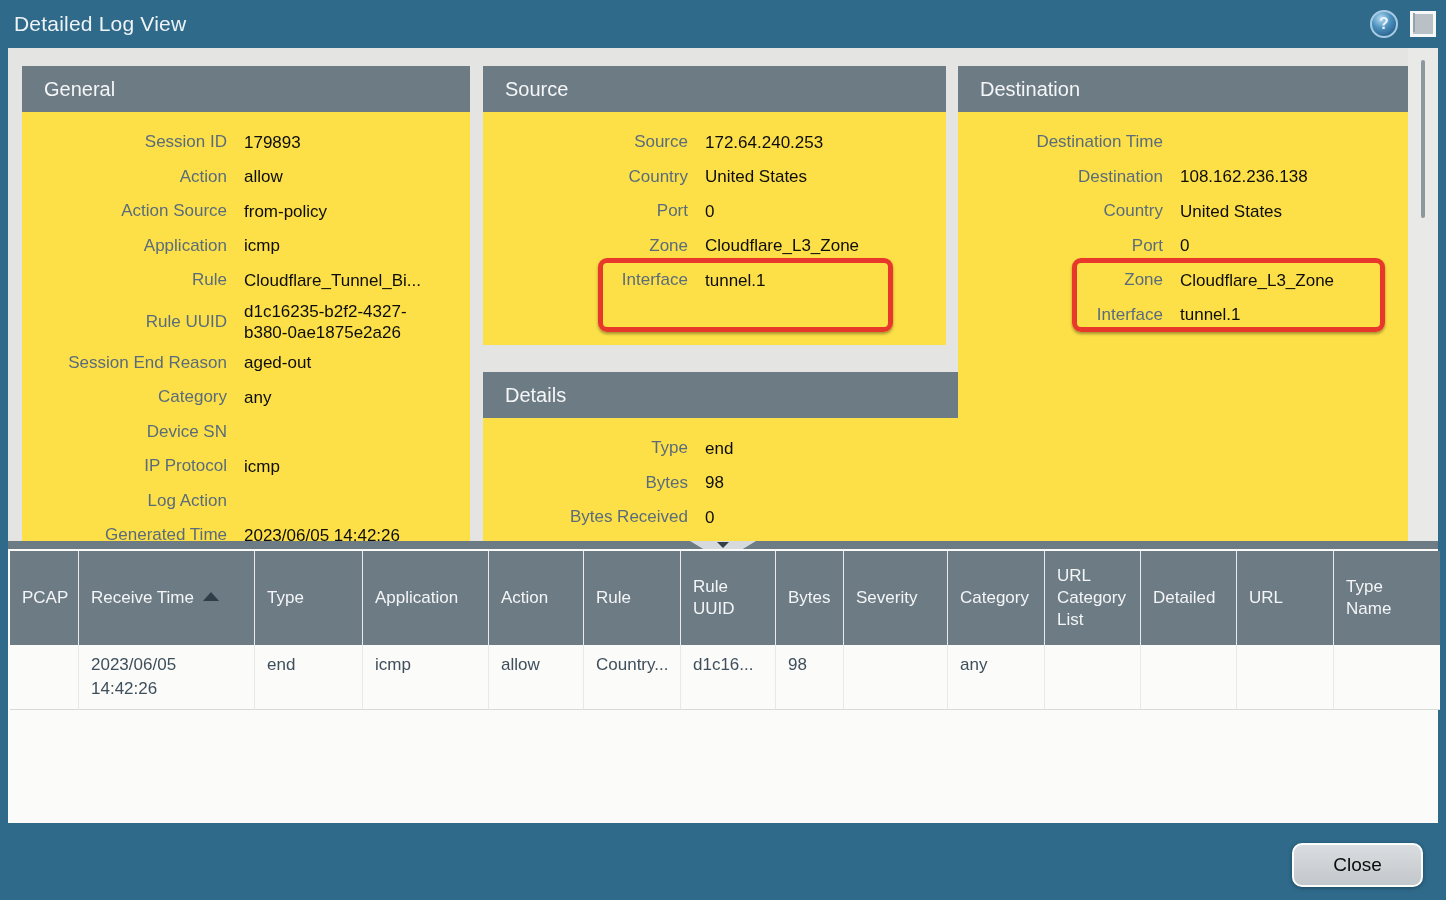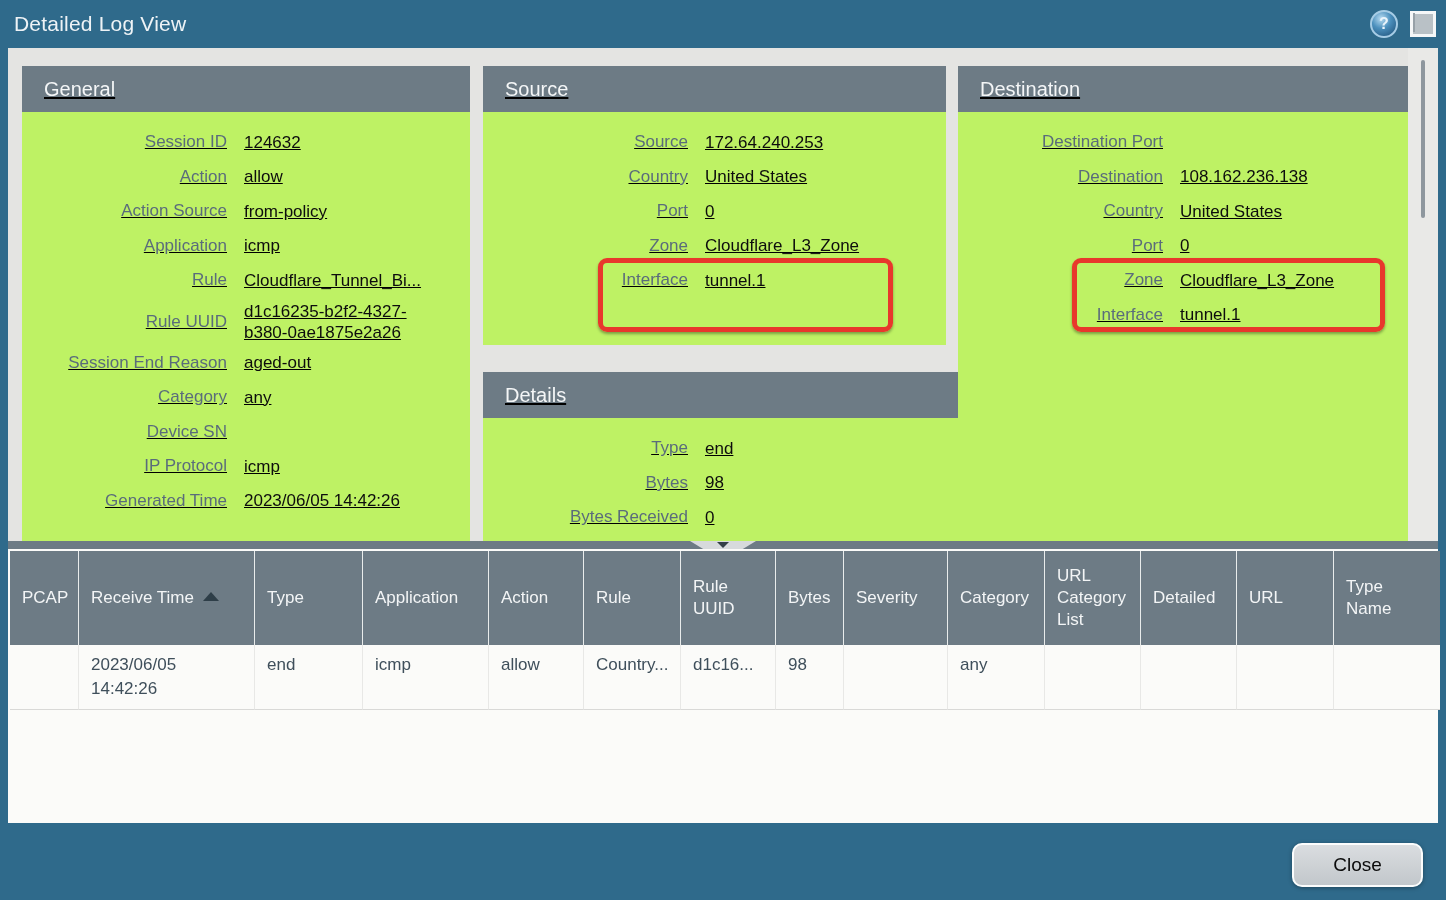--- a/index.html
+++ b/index.html
@@ -34,21 +34,21 @@
   .restore-icon .inner {
     width:14px; height:9px; margin:3px auto 0;
     background:#ccd2d6; border:1px solid #97a1a8;
   }
 
   
   .upper {
     position:absolute; left:8px; top:48px; width:1430px; height:493px;
     background:#e4e4e2; overflow:hidden;
   }
-  .panel { position:absolute; background:#bef264;text-decoration:underline; }
+  .panel { position:absolute; background:#fde047; }
   .panel-header {
     height:46px; background:#6d7b85; color:#f4f6f7;
     font-size:20px; line-height:46px; padding-left:22px;
   }
   .panel-body { position:relative; overflow:hidden; padding-top:13px; height:calc(100% - 46px); }
 
   .panel-general     { left:14px;  top:18px;  width:448px; height:475px; }
   .panel-source      { left:475px; top:18px;  width:463px; height:279px; }
   .panel-details     { left:475px; top:324px; width:548px; height:169px; }
   .panel-destination { left:950px; top:18px;  width:459px; height:475px; }
@@ -147,21 +147,21 @@
   <span class="restore-icon"><span class="inner"></span></span>
 </header>
 
 <div class="upper">
 
   <section class="panel panel-general">
     <div class="panel-header">General</div>
     <div class="panel-body">
         <div class="field-row">
           <span class="f-label">Session ID</span>
-          <span class="f-value">124632</span>
+          <span class="f-value">179893</span>
         </div>
         <div class="field-row">
           <span class="f-label">Action</span>
           <span class="f-value">allow</span>
         </div>
         <div class="field-row">
           <span class="f-label">Action Source</span>
           <span class="f-value">from-policy</span>
         </div>
         <div class="field-row">
@@ -184,20 +184,24 @@
           <span class="f-label">Category</span>
           <span class="f-value">any</span>
         </div>
         <div class="field-row">
           <span class="f-label">Device SN</span>
           <span class="f-value"></span>
         </div>
         <div class="field-row">
           <span class="f-label">IP Protocol</span>
           <span class="f-value">icmp</span>
+        </div>
+        <div class="field-row">
+          <span class="f-label">Log Action</span>
+          <span class="f-value"></span>
         </div>
         <div class="field-row">
           <span class="f-label">Generated Time</span>
           <span class="f-value">2023/06/05 14:42:26</span>
         </div>
       </div>
   </section>
 
   <section class="panel panel-source">
     <div class="panel-header">Source</div>
@@ -242,21 +246,21 @@
           <span class="f-value">0</span>
         </div>
       </div>
   </section>
 
   <section class="panel panel-destination">
     <div class="panel-header">Destination</div>
     <div class="panel-body">
       <div class="highlight-box" style="border-color: rgb(232, 56, 44);"></div>
     <div class="field-row">
-          <span class="f-label">Destination Port</span>
+          <span class="f-label">Destination Time</span>
           <span class="f-value"></span>
         </div>
         <div class="field-row">
           <span class="f-label">Destination</span>
           <span class="f-value">108.162.236.138</span>
         </div>
         <div class="field-row">
           <span class="f-label">Country</span>
           <span class="f-value">United States</span>
         </div>

